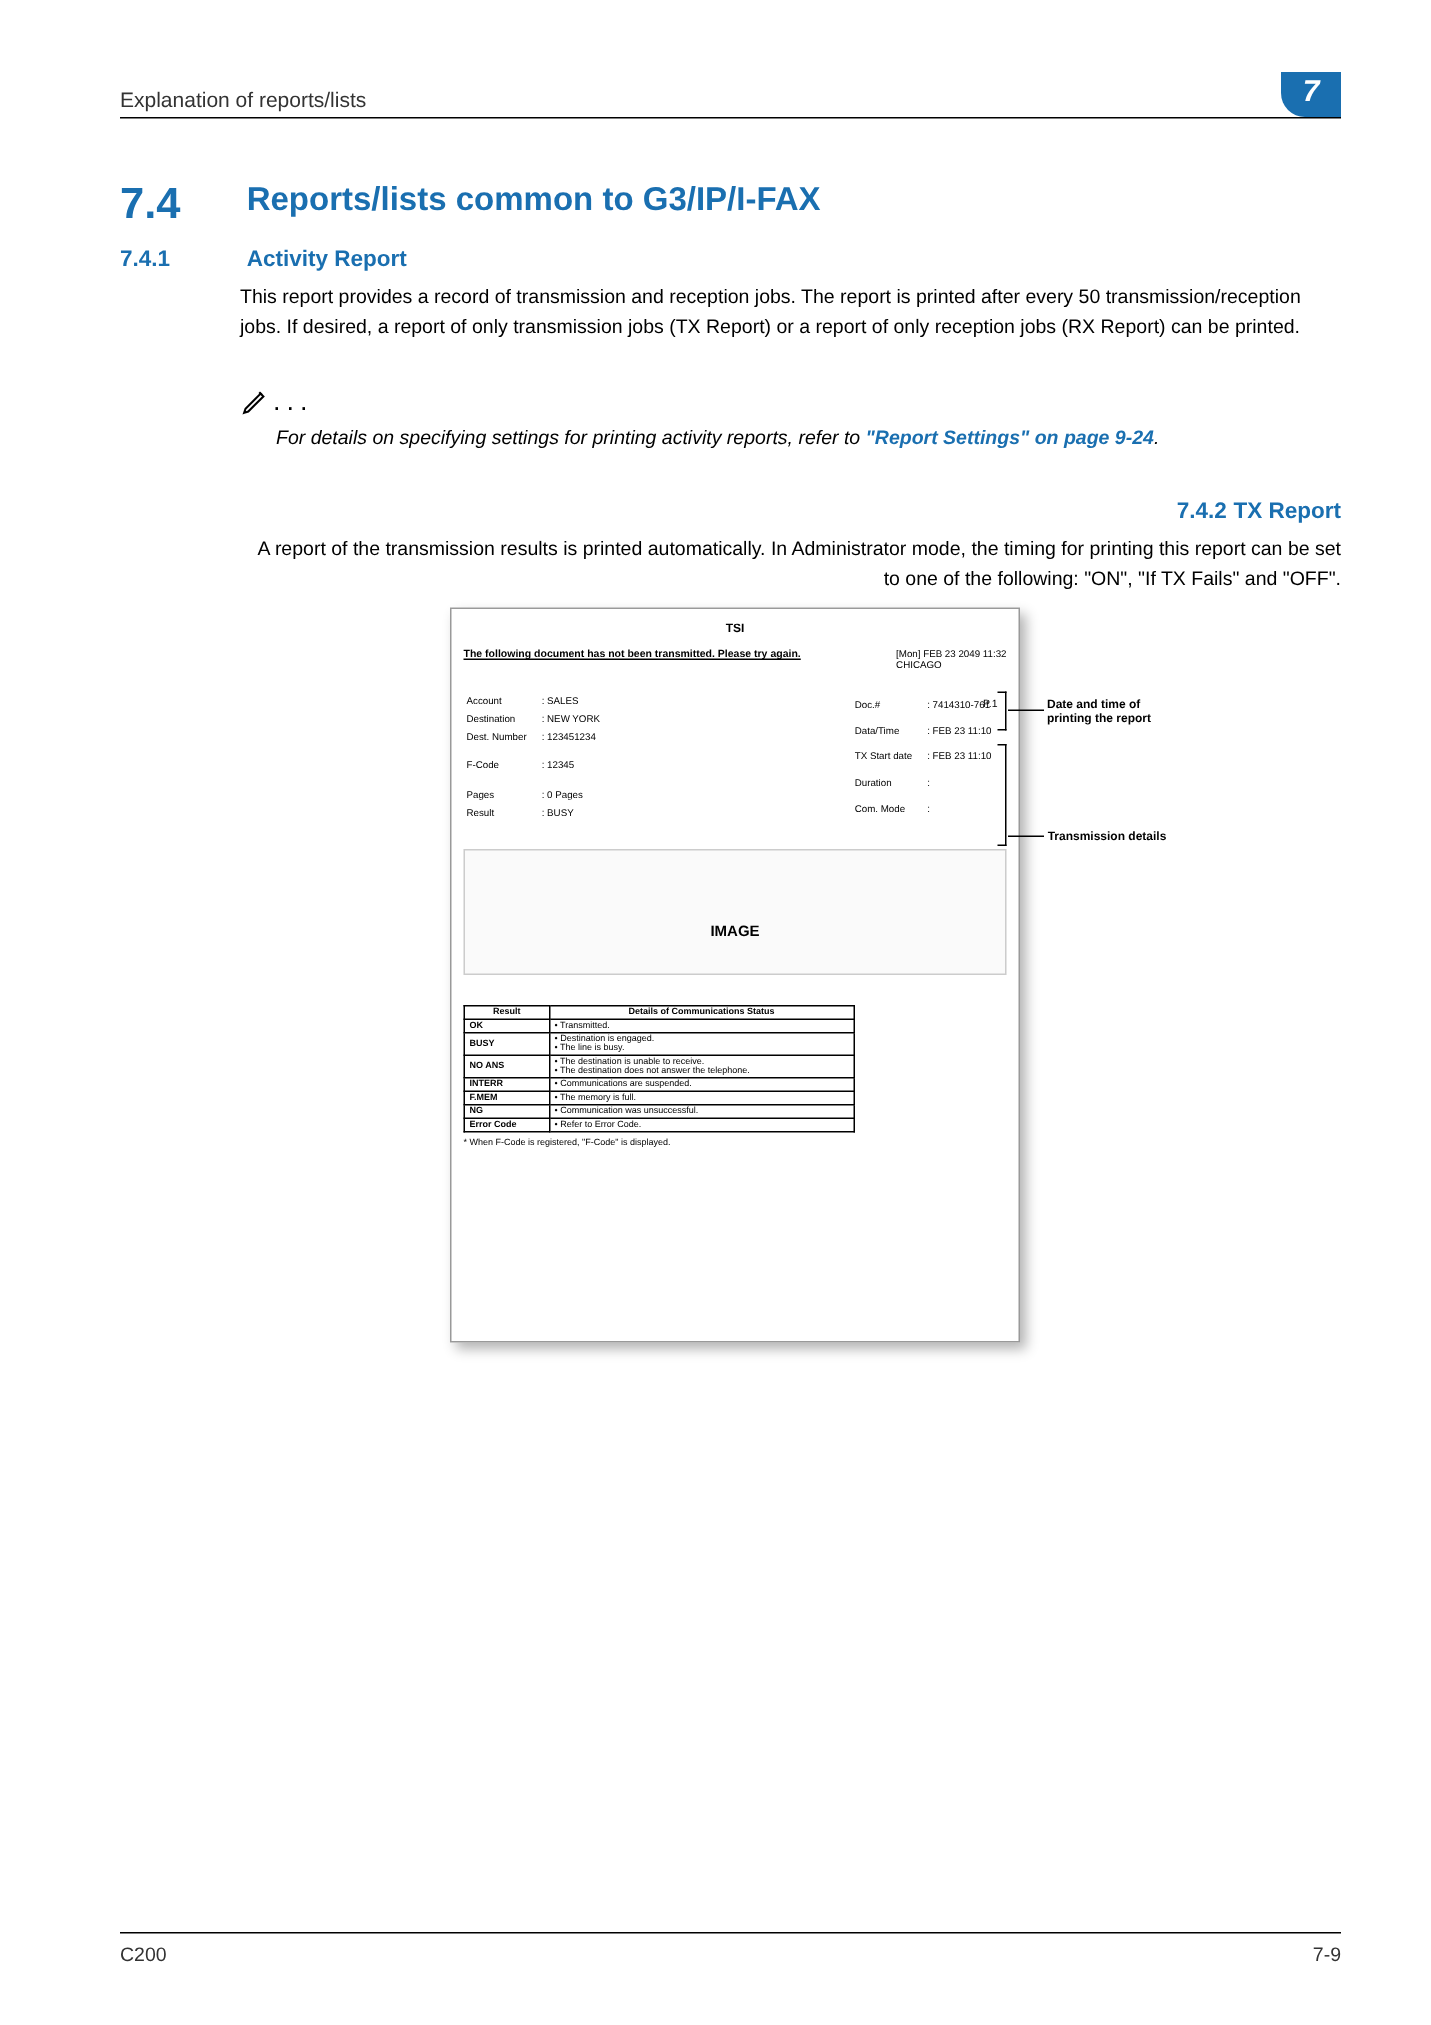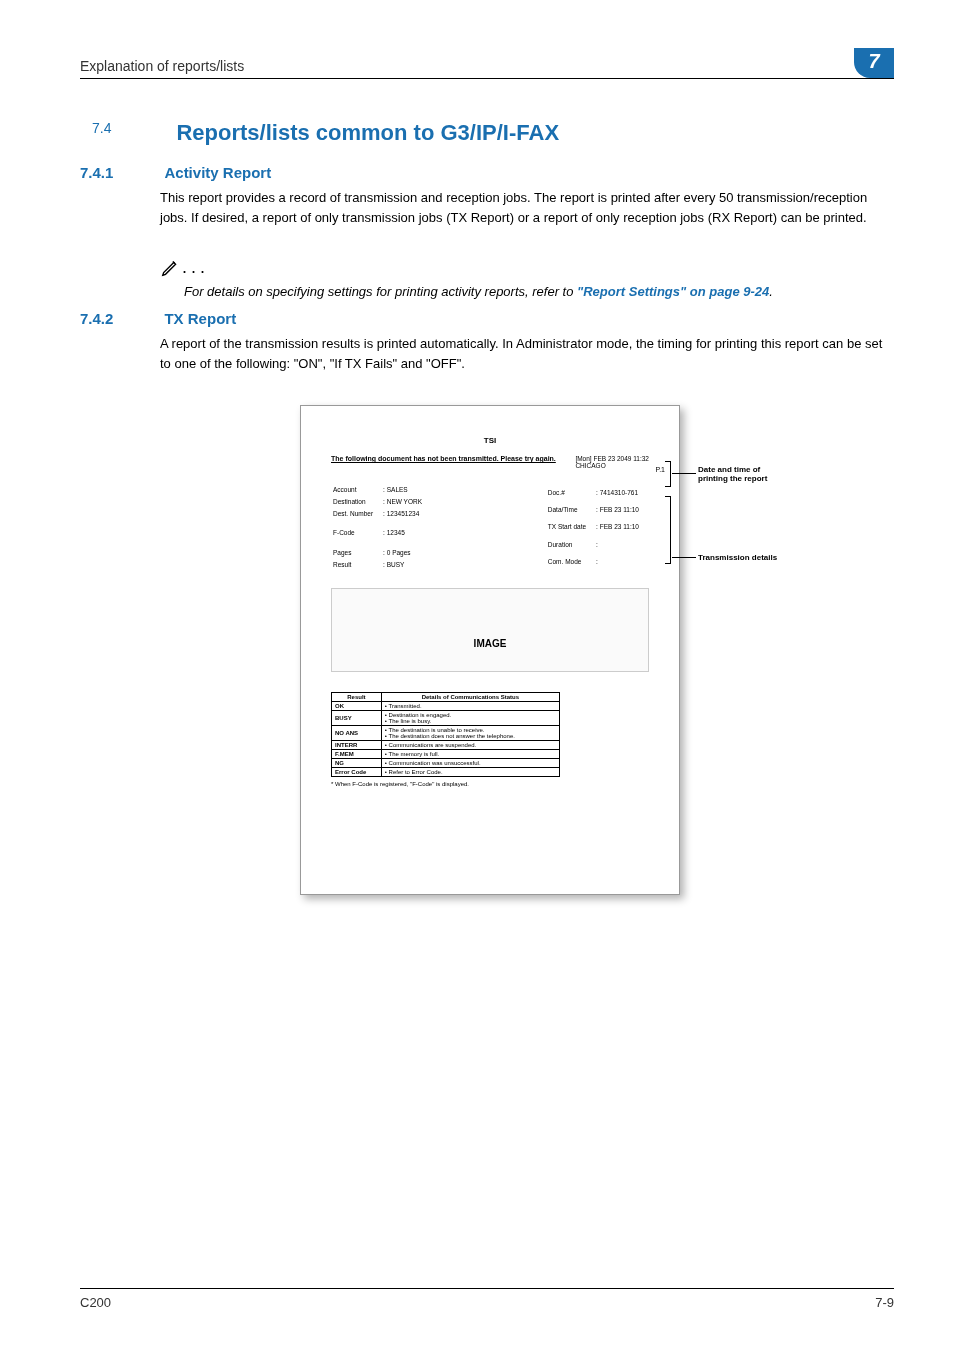--- a/index.html
+++ b/index.html
@@ -1,34 +1,34 @@
 <!DOCTYPE html>
 <html><head>
 <meta charset="utf-8">
 <style>
   * { box-sizing: border-box; margin: 0; padding: 0; }
   html, body { width: 954px; height: 1350px; background: #fff; font-family: Arial, Helvetica, sans-serif; color: #000; }
   .page { width: 954px; height: 1350px; position: relative; padding: 40px 60px 40px 80px; }
   .hdr-line { position: absolute; top: 78px; left: 80px; right: 60px; height: 1px; background: #000; }
   .hdr-title { position: absolute; top: 58px; left: 80px; font-size: 14px; color: #333; }
   .hdr-badge { position: absolute; top: 48px; right: 60px; width: 40px; height: 30px; background: #1a6fb0; color: #fff; border-bottom-left-radius: 16px; text-align: center; font-weight: bold; font-style: italic; font-size: 20px; line-height: 26px; }
-  .sec-num { color: #1a6fb0; font-weight: normal; font-size: 14px; display: inline-block; width: 80px; vertical-align: top; margin-left: 12px; }
+  .sec-num { color: #1a6fb0; font-weight: bold; font-size: 29px; display: inline-block; width: 80px; vertical-align: top; }
   .sec-title { color: #1a6fb0; font-weight: bold; font-size: 22px; display: inline-block; }
   .sub-num { color: #1a6fb0; font-weight: bold; font-size: 15px; display: inline-block; width: 80px; vertical-align: top; }
   .sub-title { color: #1a6fb0; font-weight: bold; font-size: 15px; display: inline-block; }
   .body-text { font-size: 13px; line-height: 1.5; color: #000; margin-left: 80px; margin-top: 6px; }
   .section { position: absolute; left: 80px; right: 60px; }
   .note-dots { font-size: 18px; letter-spacing: 4px; }
   .note-label { font-weight: bold; font-size: 12px; margin-left: 104px; }
   .note-body { font-style: italic; font-size: 13px; margin-left: 104px; line-height: 1.5; margin-top: 4px; }
   .ref-link { color: #1a6fb0; font-weight: bold; font-style: italic; }
   .footer { position: absolute; bottom: 40px; left: 80px; right: 60px; border-top: 1px solid #000; padding-top: 6px; font-size: 13px; color: #333; }
   .footer-right { float: right; margin-left: 16px; }
   .figure { position: absolute; left: 300px; top: 405px; width: 460px; }
-  .fig-box { width: 380px; height: 490px; border: 1px solid #999; box-shadow: 4px 4px 8px rgba(0,0,0,0.3); background: #fff; position: relative; font-size: 7px; padding: 30px; }
+  .fig-box { width: 380px; height: 490px; border: 1px solid #999; box-shadow: 4px 4px 8px rgba(0,0,0,0.3); background: #fff; position: relative; font-size: 7px; padding: 8px; }
   .fig-tsi { text-align: center; font-size: 8px; font-weight: bold; margin-bottom: 6px; }
   .fig-msg { text-decoration: underline; font-weight: bold; font-size: 7px; }
   .fig-cols { display: flex; justify-content: space-between; margin-top: 14px; }
   .fig-col { font-size: 6.5px; line-height: 1.5; }
   .fig-col td { padding-right: 8px; }
   .fig-image { border: 1px solid #ccc; height: 84px; margin-top: 16px; text-align: center; line-height: 110px; font-weight: bold; font-size: 10px; background: #fafafa; }
   .fig-table { width: 72%; border-collapse: collapse; margin-top: 20px; font-size: 6px; }
   .fig-table th, .fig-table td { border: 1px solid #000; padding: 1px 3px; text-align: left; }
   .fig-table th { font-weight: bold; text-align: center; }
   .fig-foot { font-size: 6px; margin-top: 4px; }
@@ -66,21 +66,21 @@
           <path d="M3 21l3-1 11-11-2-2L4 18l-1 3z"></path>
           <path d="M14 6l2 2"></path>
         </svg>
       <span class="note-dots">...</span>
     </div>
     <div class="note-body">
       <span>For details on specifying settings for printing activity reports, refer to </span><span class="ref-link">"Report Settings" on page 9-24</span><span>.</span>
     </div>
   </div>
 
-  <div class="section" style="top:310px;">
+  <div class="section" style="top:332px;text-align:right;">
     <span class="sub-num">7.4.2</span>
     <span class="sub-title">TX Report</span>
     <div class="body-text">A report of the transmission results is printed automatically. In Administrator mode, the timing for printing this report can be set to one of the following: "ON", "If TX Fails" and "OFF".</div>
   </div>
 
   <div class="figure">
     <div class="fig-box">
       <div class="fig-tsi">TSI</div>
       <div class="pg-right">P.1</div>
 
@@ -198,20 +198,20 @@
       <div class="fig-foot">* When F-Code is registered, "F-Code" is displayed.</div>
 
       <div class="bracket" style="top:55px; right:8px; height:26px;"></div>
       <div class="bracket" style="top:90px; right:8px; height:68px;"></div>
     </div>
 
     <div class="callout-line" style="top:68px; left:372px; width:24px;"></div>
     <div class="callout" style="top:60px; left:398px; width:70px;">Date and time of printing the report</div>
 
     <div class="callout-line" style="top:152px; left:372px; width:24px;"></div>
-    <div class="callout" style="top:148px; left:398px; width:80px;">Transmission details</div>
+    <div class="callout" style="top:148px; left:398px; width:80px;text-align:center;">Transmission details</div>
   </div>
 
   <div class="footer">
     <span>C200</span>
     <span class="footer-right">7-9</span>
   </div>
 </div>
 
 </body></html>

